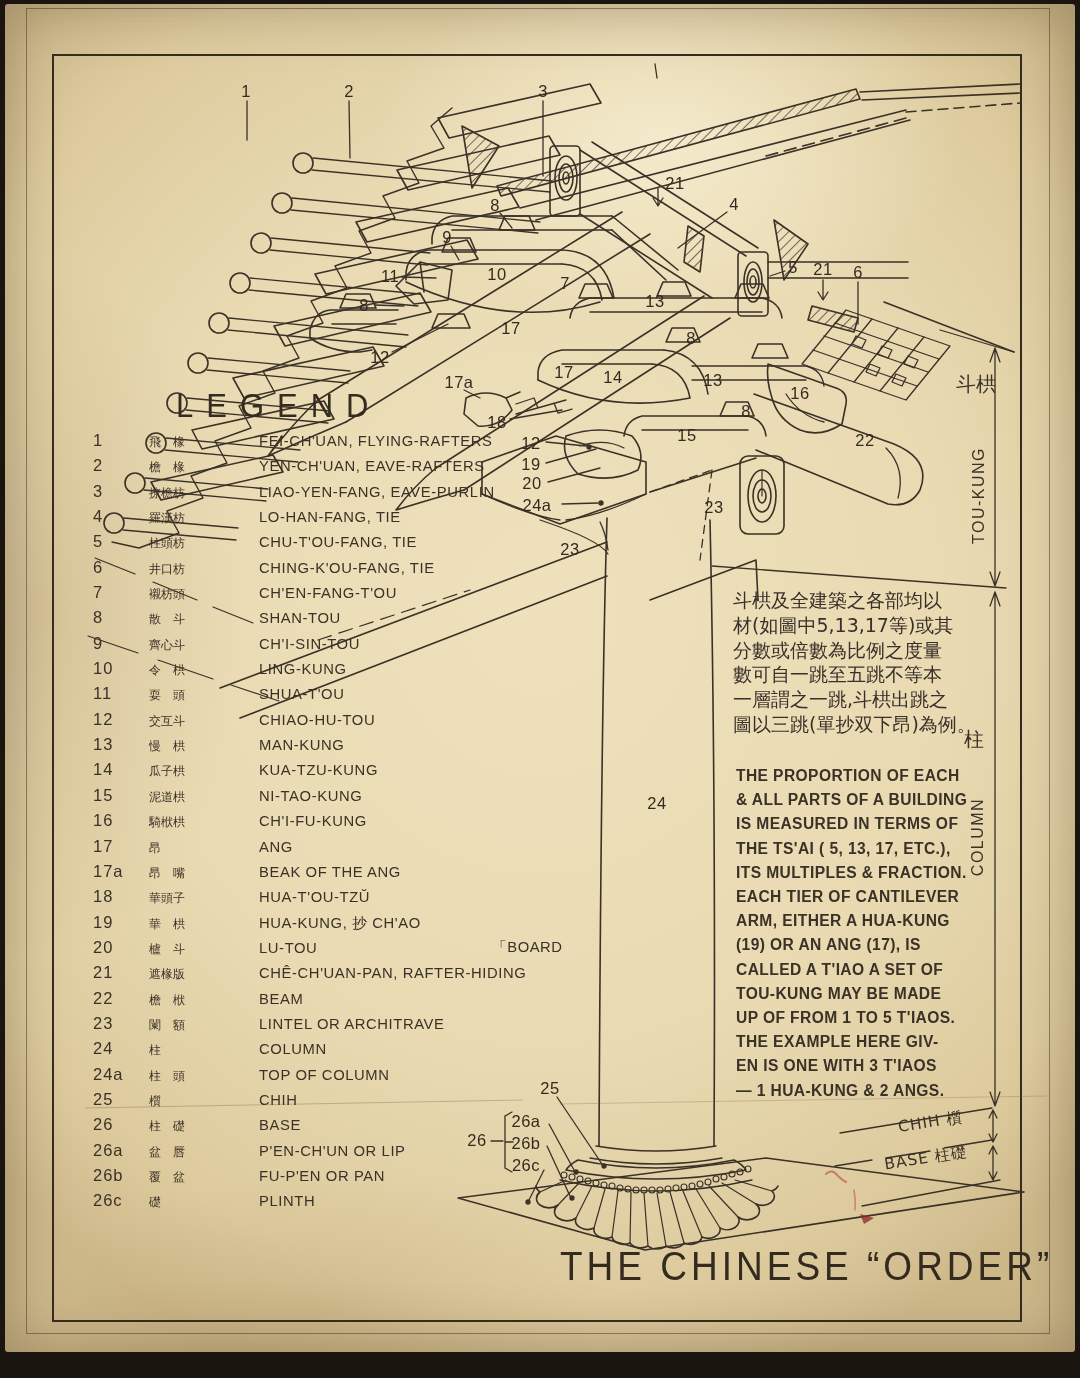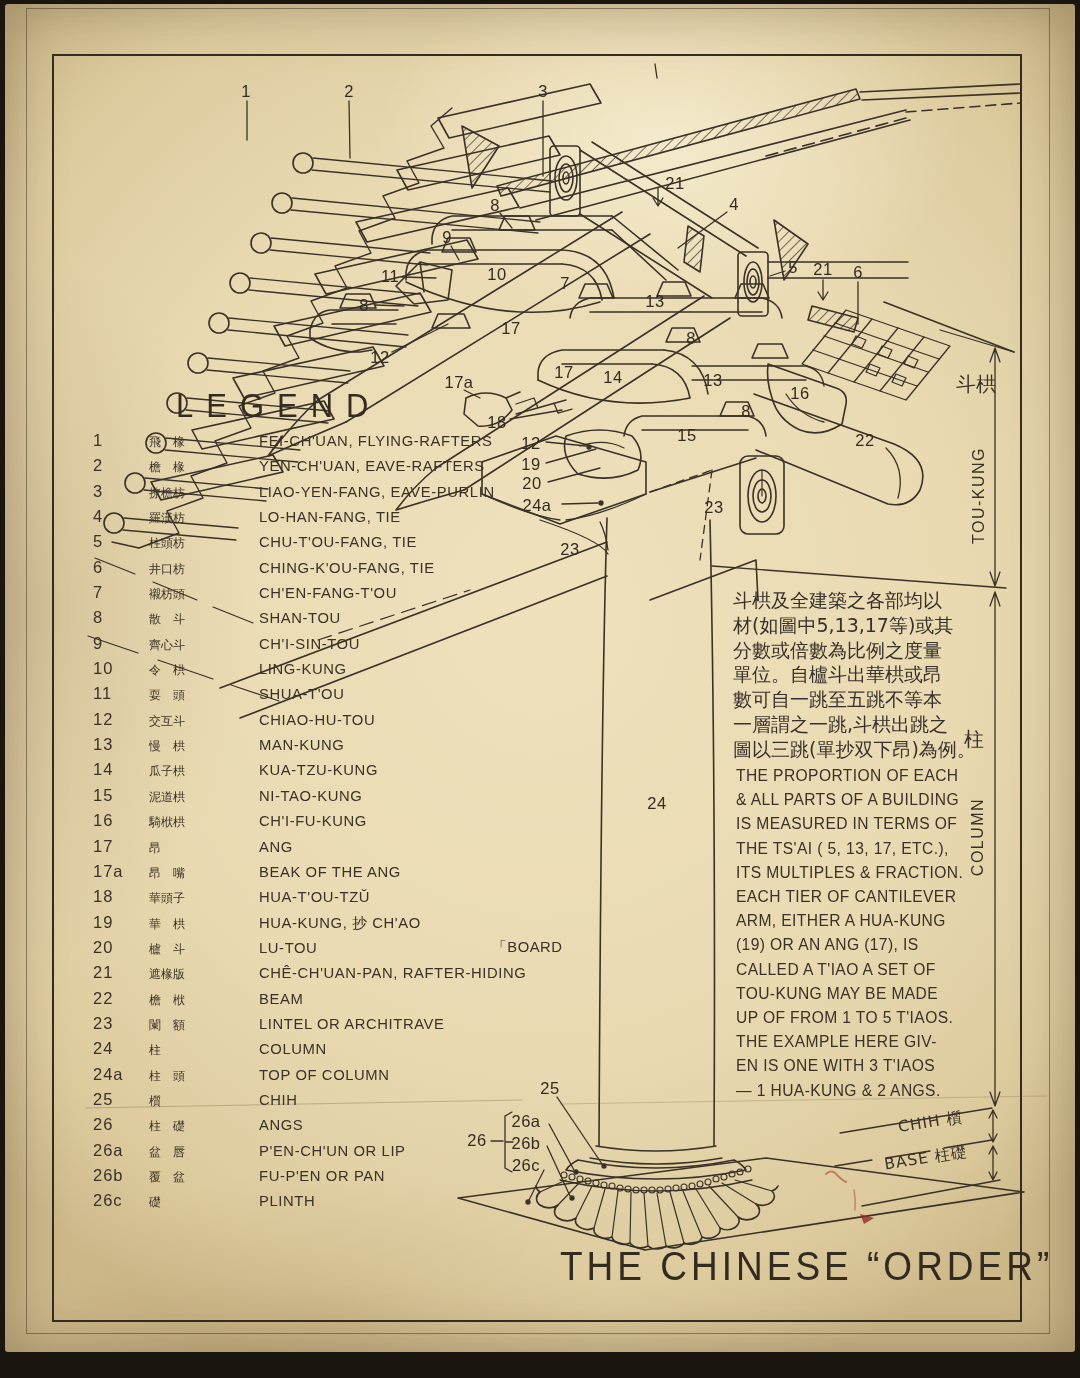--- a/index.html
+++ b/index.html
@@ -21,21 +21,21 @@
     color:#352c21;transform:scaleY(1.05);}
   .legend{position:absolute;left:93px;top:431px;width:500px;}
   .lrow{position:relative;display:flex;align-items:baseline;height:25.35px;color:#3a3127;}
   .lno{width:56px;font-size:16.5px;letter-spacing:1px;}
   .lcn{width:110px;font-size:12px;font-family:"DejaVu Sans","Liberation Sans",sans-serif;}
   .lro{font-size:14.8px;letter-spacing:.6px;white-space:nowrap;}
   .lnote{position:absolute;left:399px;top:0;font-size:14.8px;letter-spacing:.5px;white-space:nowrap;}
   .cn-note{position:absolute;left:733px;top:588px;width:280px;color:#38302a;
     font-family:"DejaVu Sans","Liberation Sans",sans-serif;}
   .cnl{font-size:19px;line-height:24.8px;white-space:nowrap;}
-  .en-note{position:absolute;left:736px;top:764px;width:270px;color:#3a3127;}
+  .en-note{position:absolute;left:736px;top:764px;width:270px;color:#3a3127;font-weight:bold;}
   .enl{font-size:15.6px;line-height:24.2px;letter-spacing:.4px;white-space:nowrap;}
   .vlabel{position:absolute;color:#3a3127;white-space:nowrap;}
   .rot{transform:rotate(-90deg);transform-origin:center center;}
   .callouts span.callout{position:absolute;transform:translate(-50%,-50%);
     font-size:16.5px;color:#342b20;letter-spacing:.5px;white-space:nowrap;}
   .title-cn{position:absolute;left:90px;top:1250px;font-size:31px;letter-spacing:1px;color:#342b20;
     font-family:"DejaVu Sans","Liberation Sans",sans-serif;white-space:nowrap;}
   .title-en{position:absolute;left:560px;top:1246px;font-size:37px;letter-spacing:4px;color:#342b20;
     transform:scaleY(1.08);white-space:nowrap;}
   .chih-label{left:898px;top:1112px;font-size:15.5px;letter-spacing:1px;transform:rotate(-9deg);
@@ -504,21 +504,21 @@
    <div class="lrow">
     <span class="lno">25</span>
     <span class="lcn">櫍</span>
     <span class="lro">CHIH</span>
     <span class="lnote"></span>
    </div>
 
    <div class="lrow">
     <span class="lno">26</span>
     <span class="lcn">柱　礎</span>
-    <span class="lro">ANGS</span>
+    <span class="lro">BASE</span>
     <span class="lnote"></span>
    </div>
 
    <div class="lrow">
     <span class="lno">26a</span>
     <span class="lcn">盆　唇</span>
     <span class="lro">P'EN-CH'UN OR LIP</span>
     <span class="lnote"></span>
    </div>
 
@@ -535,21 +535,20 @@
     <span class="lro">PLINTH</span>
     <span class="lnote"></span>
    </div>
   </div>
 
  <div class="cn-note">
 
  <div class="cnl">斗栱及全建築之各部均以</div>
       <div class="cnl">材(如圖中5,13,17等)或其</div>
       <div class="cnl">分數或倍數為比例之度量</div>
-      <div class="cnl">單位。自櫨斗出華栱或昂</div>
       <div class="cnl">數可自一跳至五跳不等本</div>
       <div class="cnl">一層謂之一跳,斗栱出跳之</div>
       <div class="cnl">圖以三跳(單抄双下昂)為例。</div>
     </div>
 
  <div class="en-note">
 
  <div class="enl">THE PROPORTION OF EACH</div>
       <div class="enl">&amp; ALL PARTS OF A BUILDING</div>
       <div class="enl">IS MEASURED IN TERMS OF</div>

